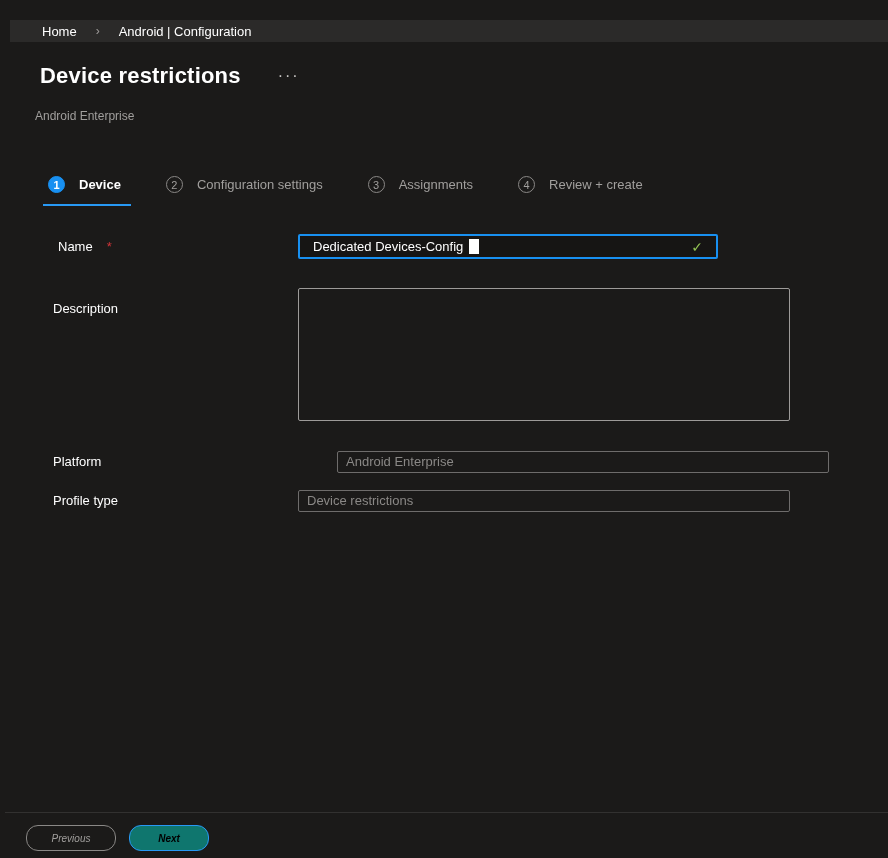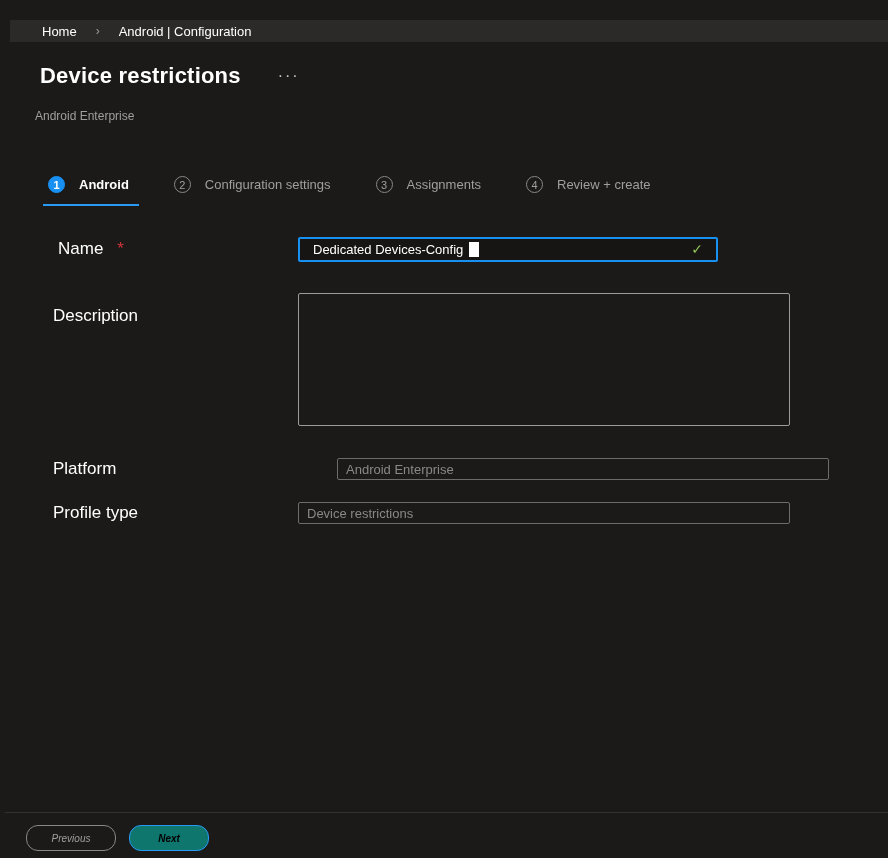--- a/index.html
+++ b/index.html
@@ -70,21 +70,21 @@
     background: #1890f1;
     border-color: #1890f1;
     color: #ffffff;
     font-weight: bold;
   }
 
   
   .form { margin: 13px 0 0 28px; }
   .form-row { display: flex; align-items: center; }
   .form-row.top-align { align-items: flex-start; }
-  .field-label { width: 250px; font-size: 17px; color: #ffffff; flex: none; }
+  .field-label { width: 250px; font-size: 13px; color: #ffffff; flex: none; }
   .required-star { color: #d13438; margin-left: 4px; }
 
   .name-input {
     width: 420px; height: 25px;
     border: 2px solid #1890f1;
     border-radius: 2px;
     background: #161514;
     display: flex; align-items: center;
     padding: 0 8px;
     font-size: 13px;
@@ -176,21 +176,21 @@
   <div class="title-row">
     <span class="page-title">Device restrictions</span>
     <span class="context-menu-btn">···</span>
   </div>
   <div class="page-subtitle">Android Enterprise</div>
 </div>
 
 <div class="wizard-tabs">
   <div class="wizard-step active">
     <span class="step-circle">1</span>
-    <span>Android</span>
+    <span>Device</span>
   </div>
   <div class="wizard-step">
     <span class="step-circle">2</span>
     <span>Configuration settings</span>
   </div>
   <div class="wizard-step">
     <span class="step-circle">3</span>
     <span>Assignments</span>
   </div>
   <div class="wizard-step">

